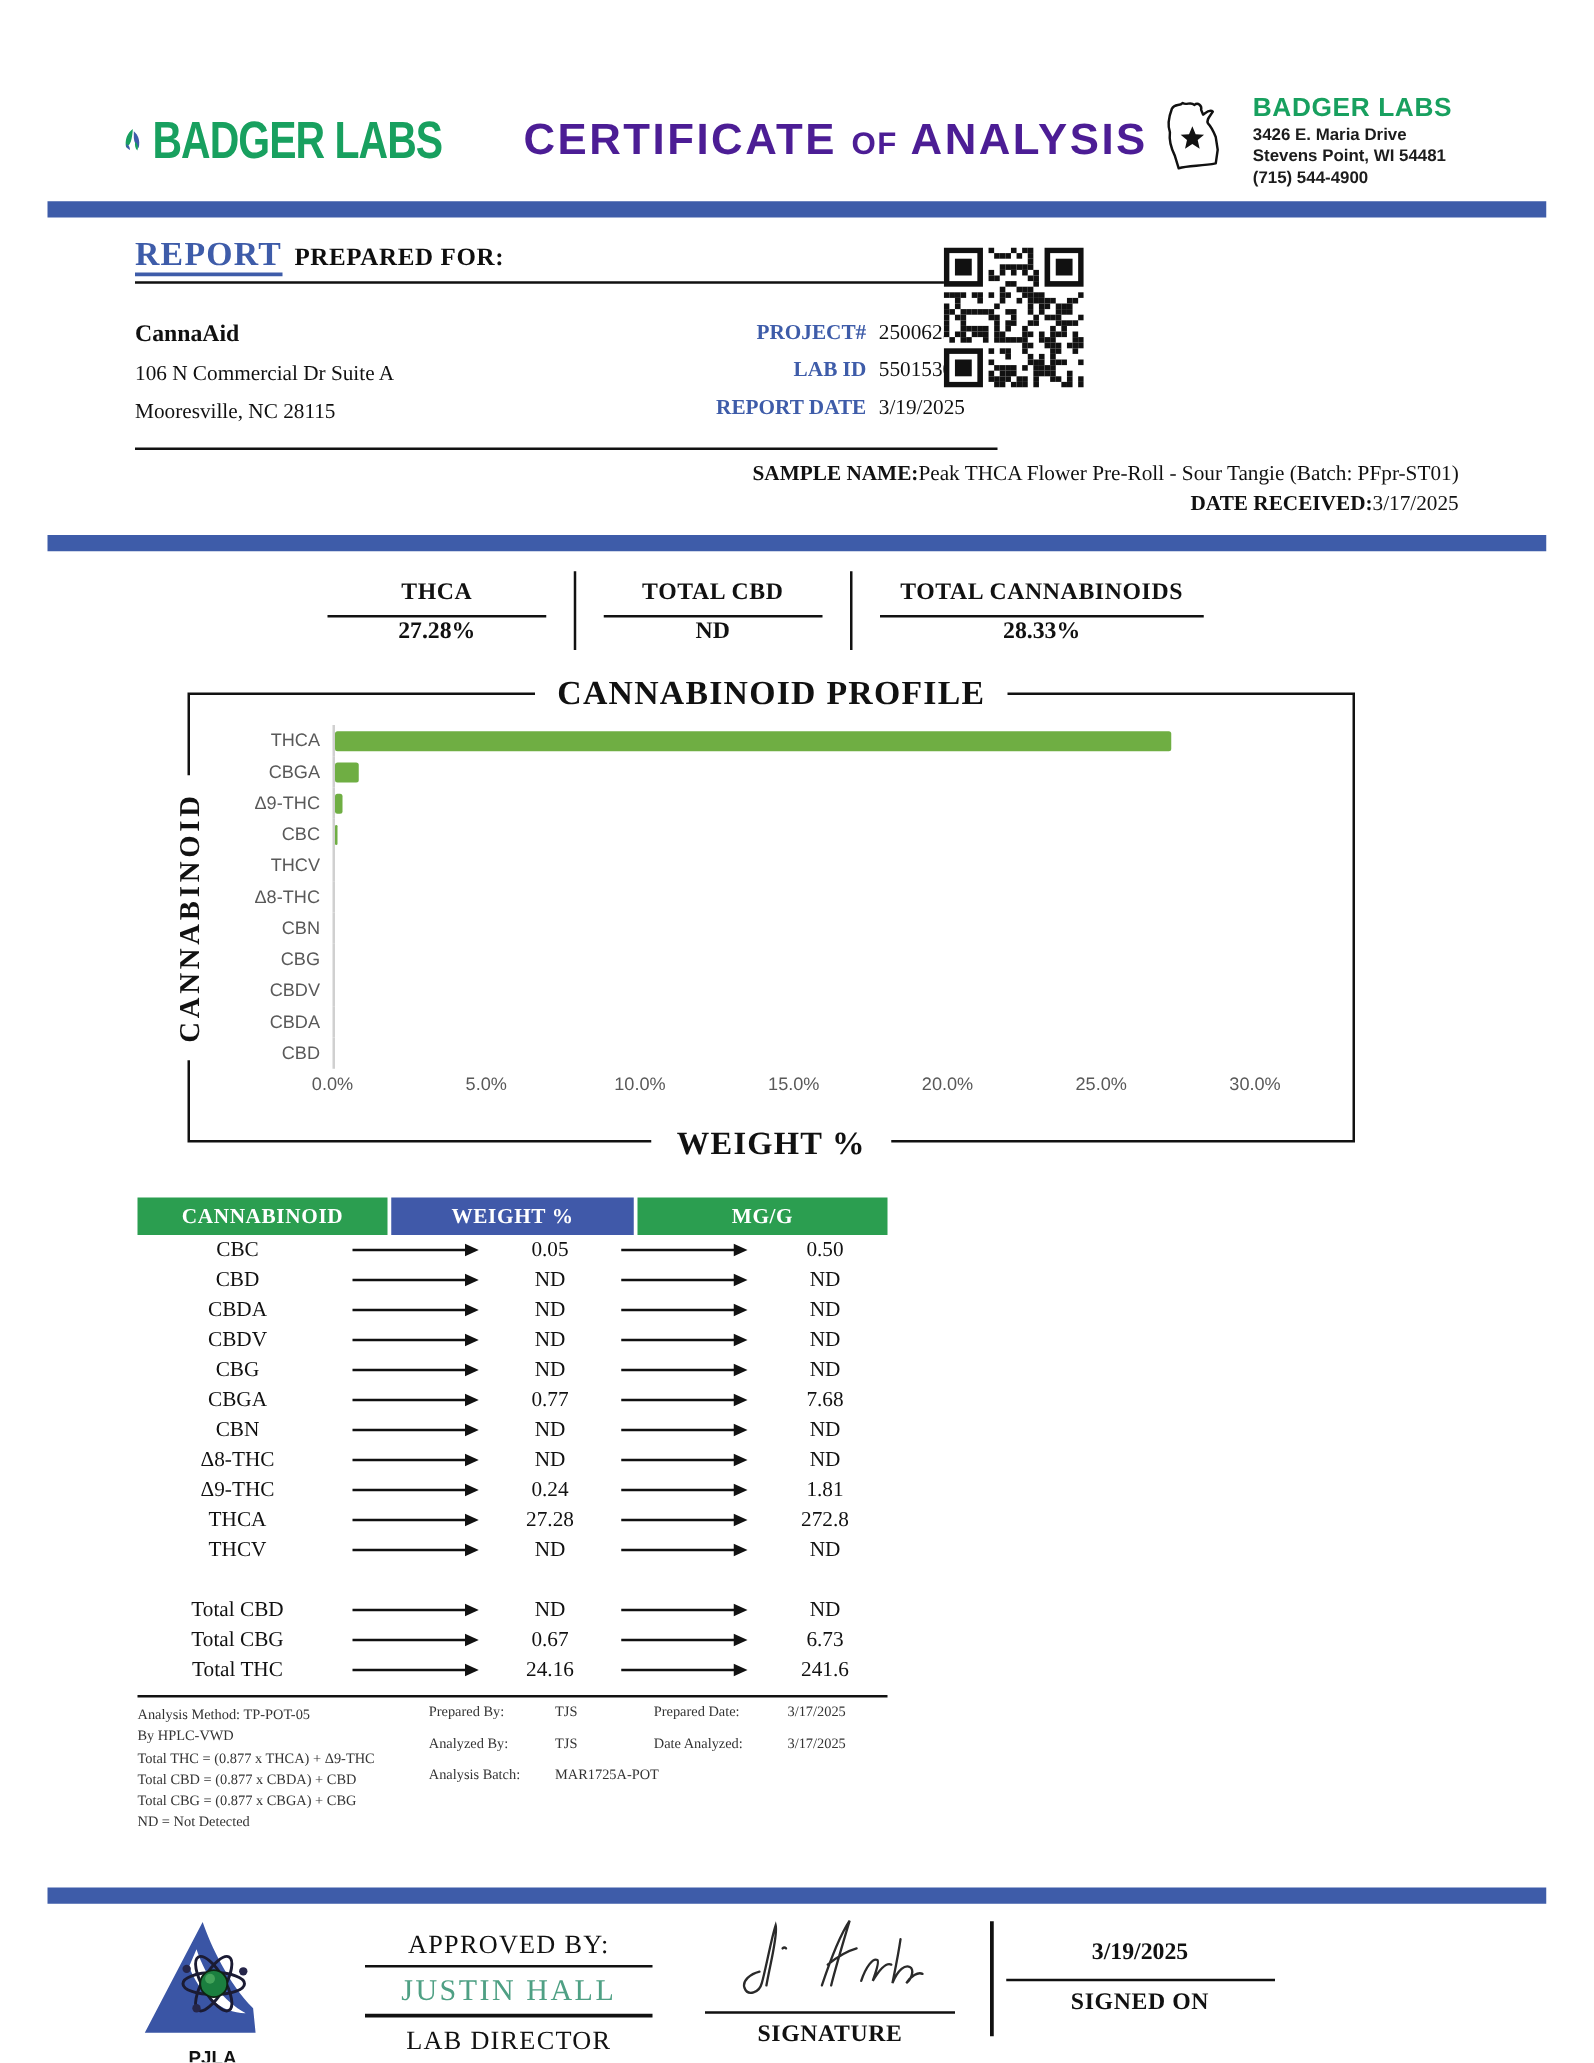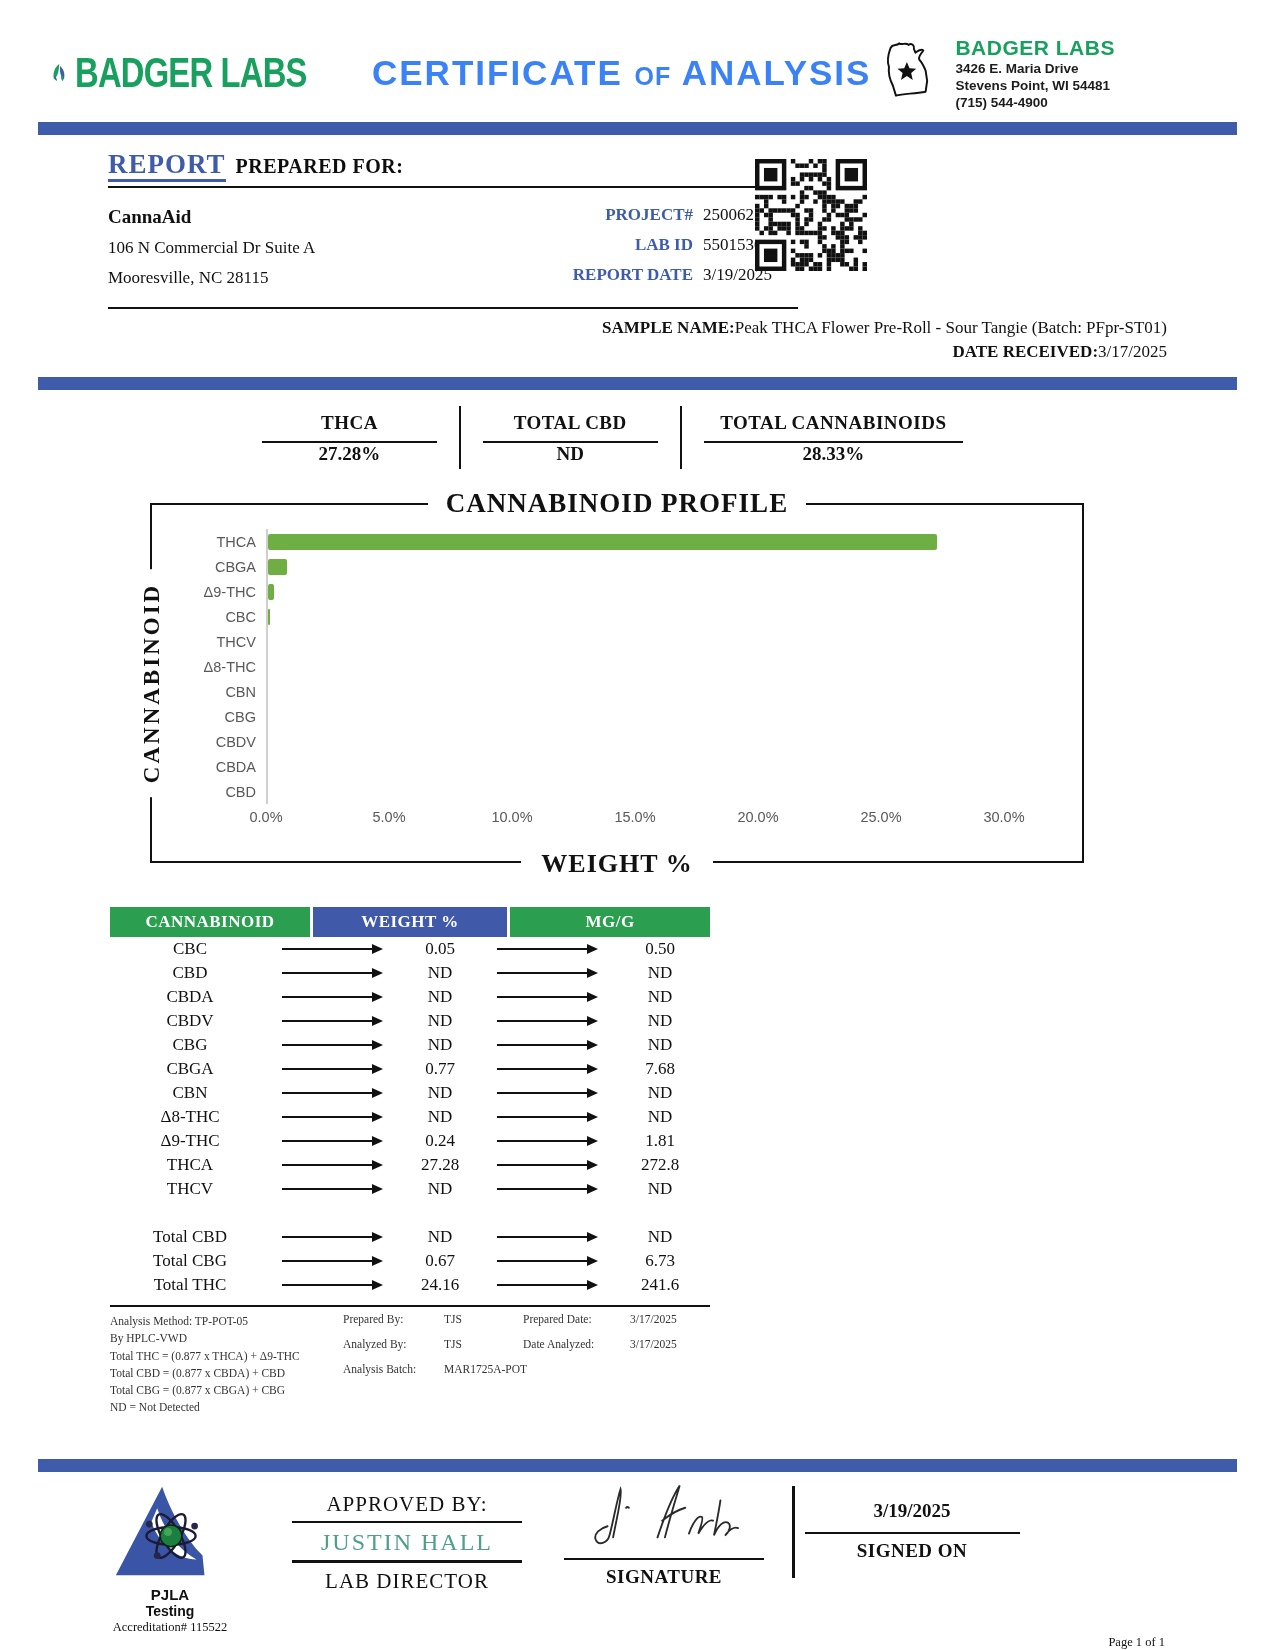--- a/index.html
+++ b/index.html
@@ -1,40 +1,40 @@
 <!DOCTYPE html>
 <html><head>
 <meta charset="utf-8">
 <style>
   html,body{margin:0;padding:0;background:#fff;}
   .page{width:1275px;height:1650px;position:relative;background:#fff;overflow:hidden;
         font-family:"Liberation Serif",serif;color:#111;}
 
   
-  .topbar{display:flex;align-items:center;justify-content:flex-start;padding:30px 42px 6px 52px;}
+  .topbar{display:flex;align-items:center;justify-content:center;padding:30px 42px 6px 52px;margin-top:39px;}
   .brand-left{display:flex;align-items:center;gap:8px;width:320px;}
   .wordmark{font-family:"Liberation Sans",sans-serif;font-weight:700;font-size:42px;color:#18a05f;
             display:inline-block;transform:scaleX(.78);transform-origin:left center;white-space:nowrap;letter-spacing:-1px;}
-  .doc-title{font-family:"Liberation Sans",sans-serif;font-weight:700;font-size:35px;letter-spacing:2px;color:#3b82f6;white-space:nowrap;}
+  .doc-title{font-family:"Liberation Sans",sans-serif;font-weight:700;font-size:35px;letter-spacing:2px;color:#4c1d95;white-space:nowrap;}
   .doc-title .of{font-size:25px;text-transform:uppercase;letter-spacing:1px;}
   .brand-right{display:flex;align-items:center;gap:6px;width:268px;}
   .labinfo{font-family:"Liberation Sans",sans-serif;line-height:1.25;}
   .labname{color:#18a05f;font-weight:700;font-size:21px;letter-spacing:.5px;}
   .labline{font-weight:700;font-size:13.5px;color:#1c1c1c;}
 
   .bar{height:13px;background:#3e5ca9;margin:0 38px;}
   .bar3{margin-top:42px;}
 
   
   .report{position:relative;margin:14px 108px 0 108px;}
   .rep-head{font-weight:700;}
   .rep-word{color:#3e5ca9;font-size:27px;border-bottom:3px solid #3e5ca9;letter-spacing:1px;}
   .rep-rest{font-size:20px;color:#0e0e0e;margin-left:10px;letter-spacing:.5px;}
   .rule{width:690px;height:2px;background:#111;margin-top:6px;}
-  .rep-grid{display:flex;width:690px;margin-top:12px;}
+  .rep-grid{display:flex;width:690px;margin-top:24px;}
   .client{width:370px;line-height:1.75;font-size:17px;}
   .cname{font-weight:700;font-size:19px;}
   .proj{flex:1;text-align:right;line-height:1.75;font-size:17px;}
   .prow .plabel{color:#3e5ca9;font-weight:700;}
   .prow .pval{display:inline-block;width:95px;text-align:left;margin-left:10px;}
   .qr{position:absolute;right:300px;top:10px;}
   .samp{margin-top:7px;font-size:17px;line-height:1.45;text-align:right;}
   .slabel{font-weight:700;display:inline-block;width:160px;}
 
   

